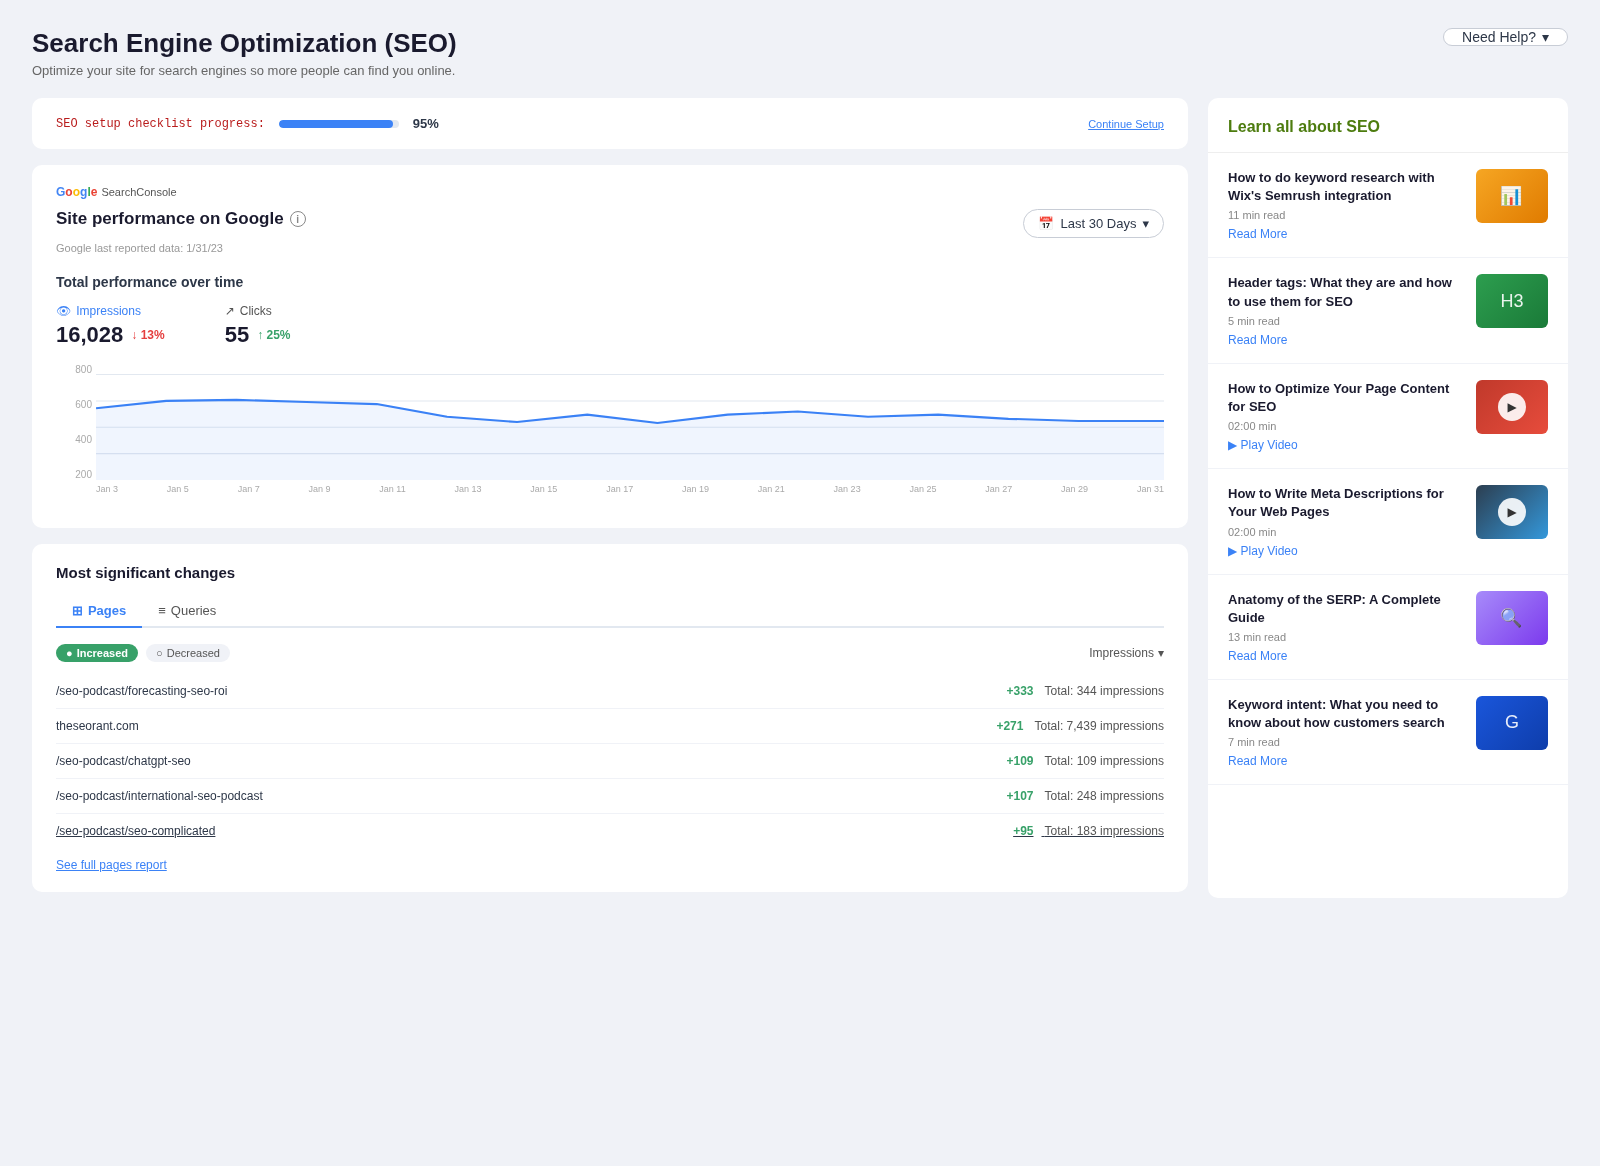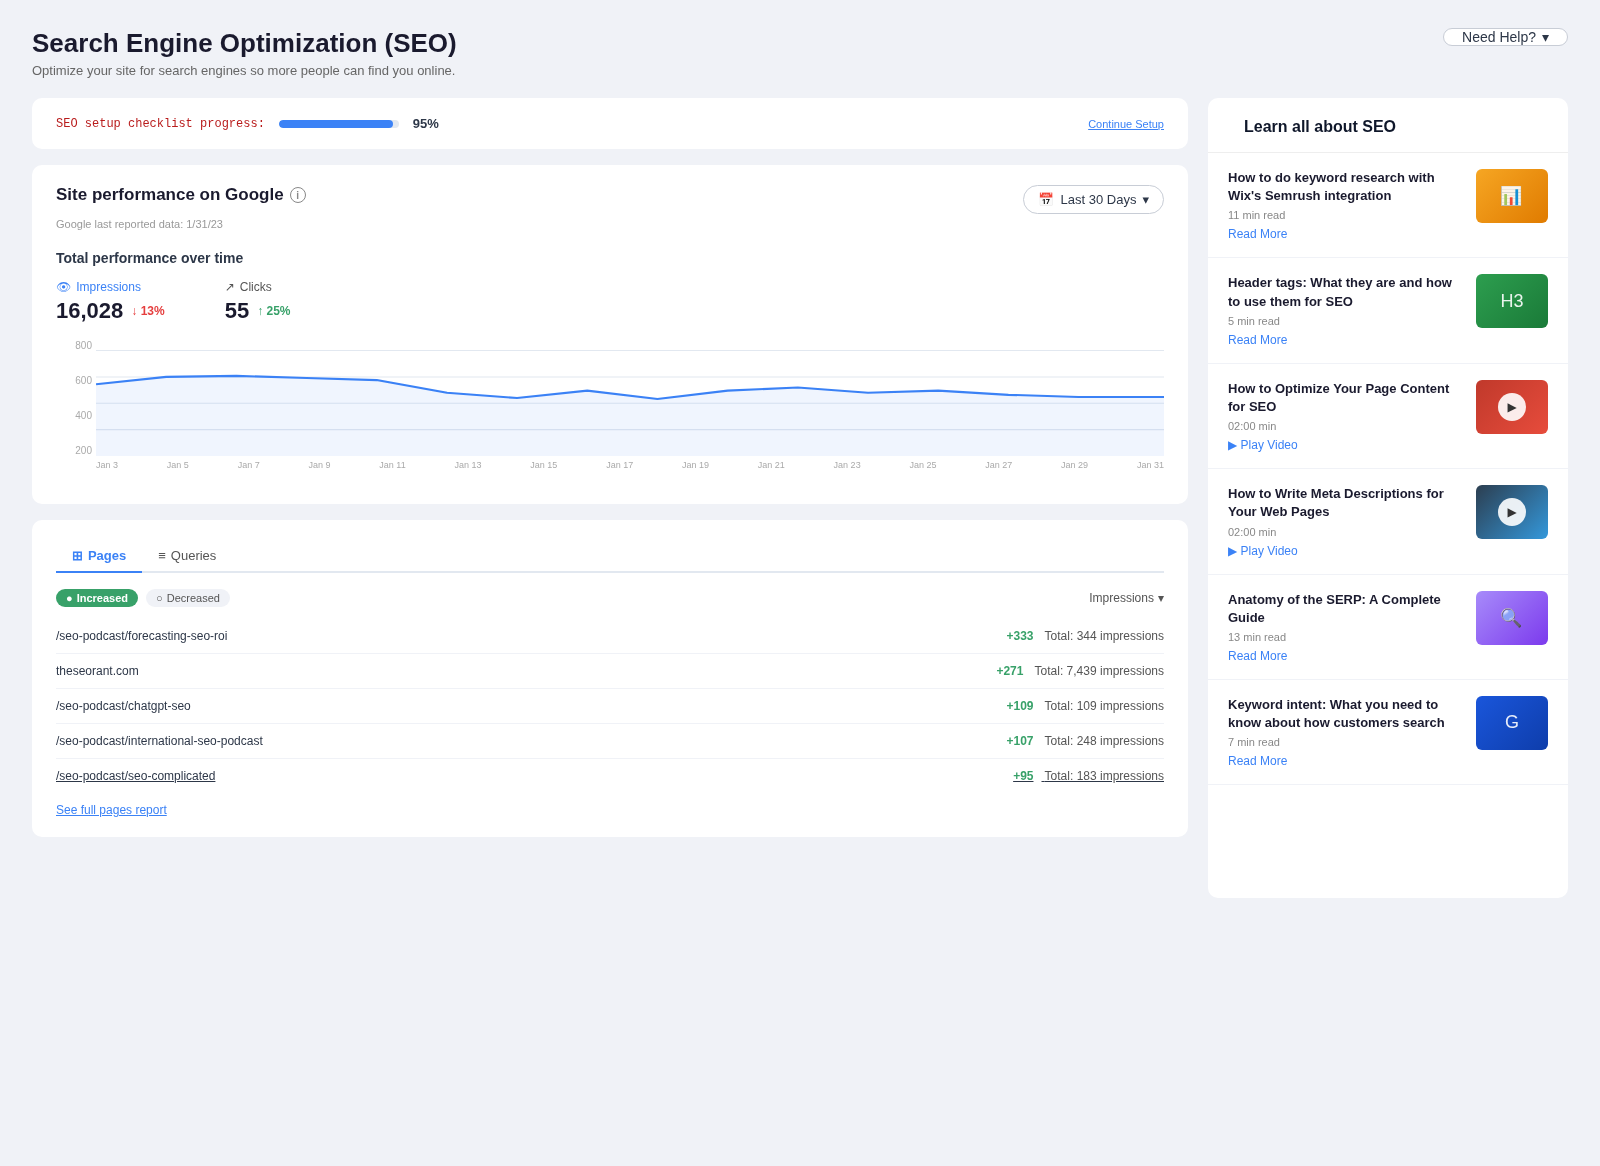--- a/index.html
+++ b/index.html
@@ -358,22 +358,22 @@
       font-size: 12px;
       text-decoration: underline;
       cursor: pointer;
       margin-top: 10px;
       display: inline-block;
     }
     
     .right-panel-title {
       font-size: 16px;
       font-weight: 700;
-      padding: 0 20px 16px 36px;
-      color: #0f172a;
+      padding: 0 20px 16px 20px;
+      color: #4d7c0f;
       border-bottom: 1px solid #eee;
     }
     .learn-items {
       overflow-y: auto;
       max-height: 920px;
     }
     .learn-item {
       display: flex;
       gap: 14px;
       padding: 16px 20px;
@@ -461,20 +461,26 @@
           <div class="progress-bar-wrap">
             <div class="progress-bar-fill" style="width:95%"></div>
           </div>
           <span class="progress-pct">95%</span>
         </div>
         <a class="continue-setup-link">Continue Setup</a>
       </div>
 
       <div class="gsc-card">
 
+        <div class="gsc-logo">
+          <span class="gsc-logo-text">
+            <span class="g">G</span><span class="o1">o</span><span class="o2">o</span><span class="g2">g</span><span class="l">l</span><span class="e">e</span>
+          </span>
+          <span class="gsc-logo-sc">SearchConsole</span>
+        </div>
         <div class="gsc-header-row">
           <div class="gsc-title">
             <span>Site performance on Google</span>
             <span class="info-icon">i</span>
           </div>
           <button class="date-filter-btn">
             <span>📅</span>
             <span>Last 30 Days</span>
             <span>▾</span>
           </button>
@@ -540,20 +546,21 @@
             <span>Jan 23</span>
             <span>Jan 25</span>
             <span>Jan 27</span>
             <span>Jan 29</span>
             <span>Jan 31</span>
           </div>
         </div>
       </div>
 
       <div class="changes-card">
+        <div class="changes-title">Most significant changes</div>
 
         <div class="tabs-row">
           <div class="tab-item active">
             <span>⊞</span>
             <span>Pages</span>
           </div>
           <div class="tab-item">
             <span>≡</span>
             <span>Queries</span>
           </div>

